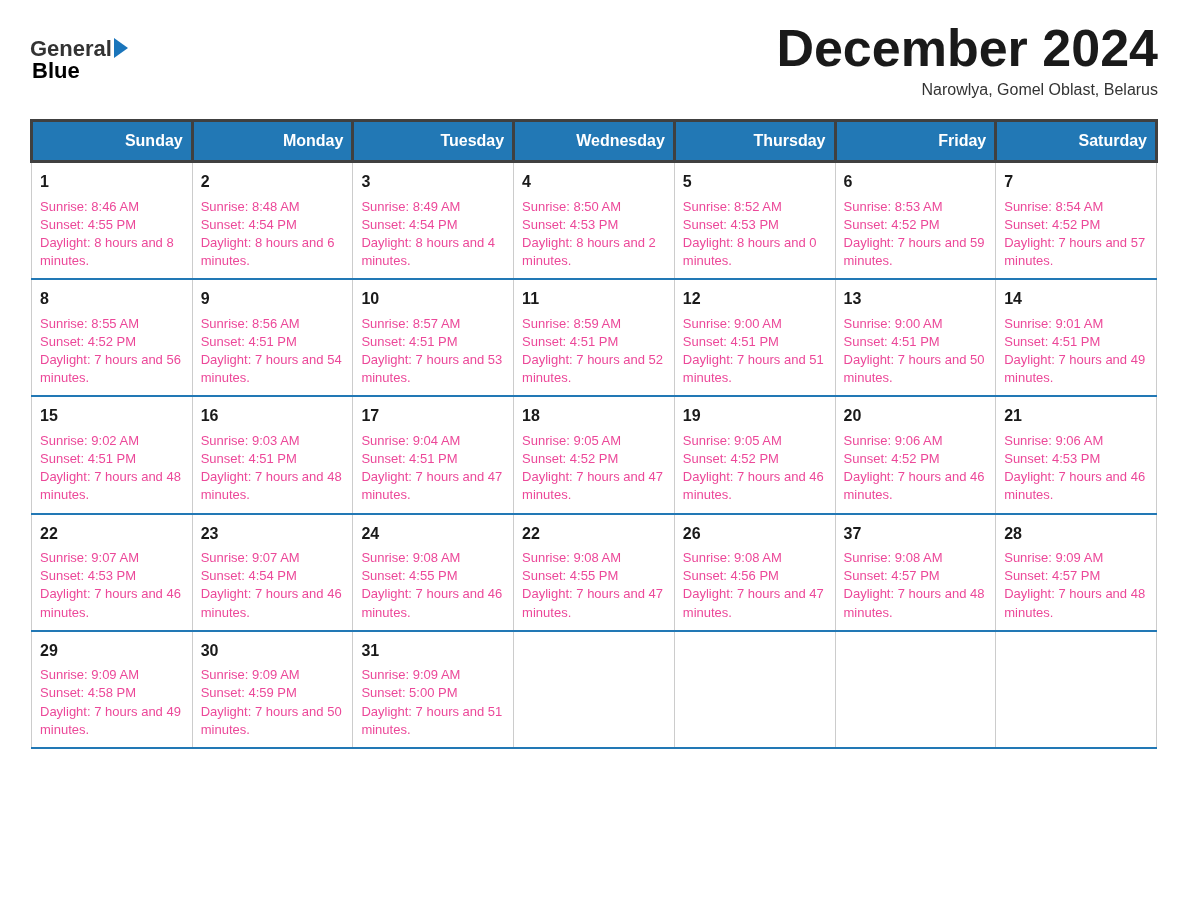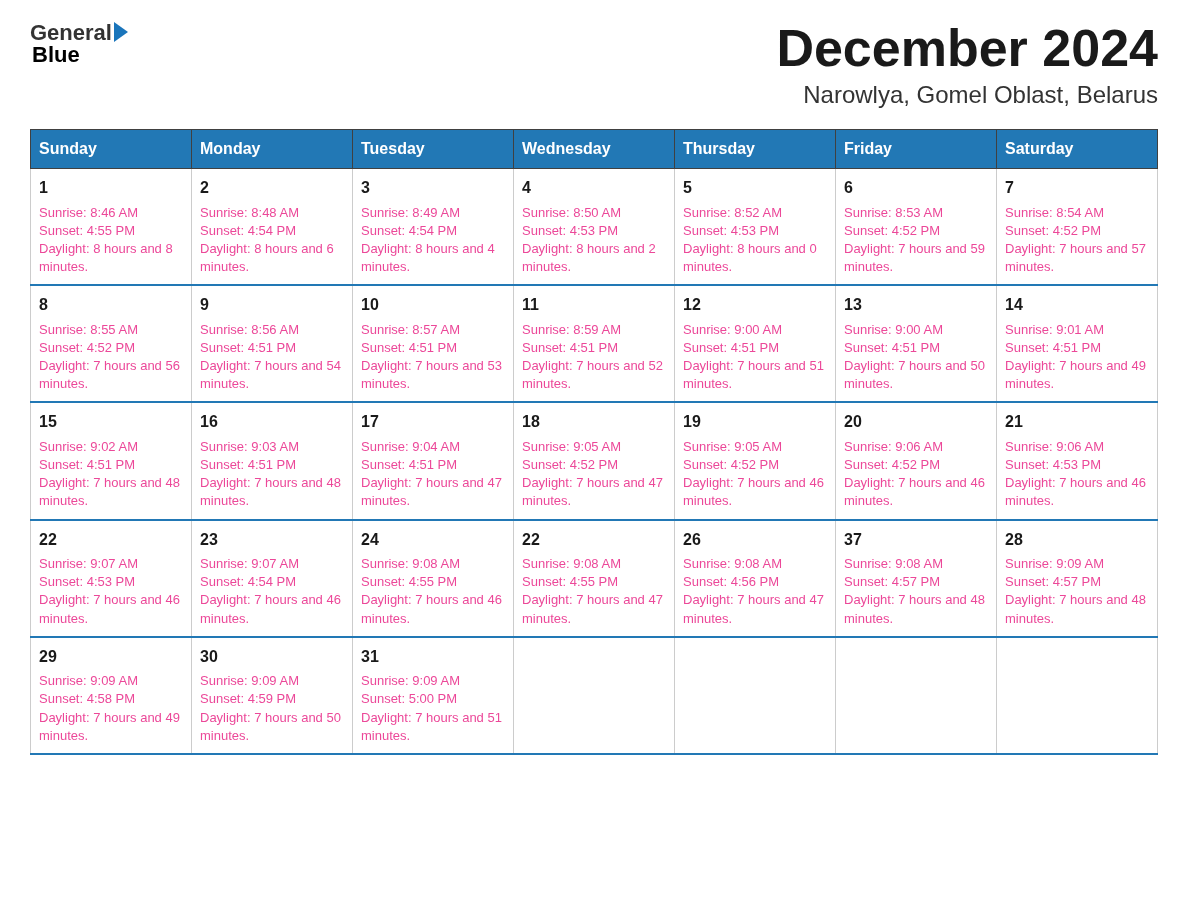--- a/index.html
+++ b/index.html
@@ -7,21 +7,21 @@
       font-family: Arial, sans-serif;
       background: #fff;
       color: #333;
       width: 1188px;
       min-height: 918px;
       padding: 20px 30px;
     }
     .header {
       display: flex;
       justify-content: space-between;
-      align-items: flex-start;
+      align-items: center;
       margin-bottom: 20px;
     }
     .logo-text {
       font-size: 22px;
       font-weight: bold;
       color: #333;
     }
     .logo-arrow {
       width: 0;
       height: 0;
@@ -49,37 +49,37 @@
     .title-block {
       text-align: right;
     }
     .month-title {
       font-size: 52px;
       font-weight: bold;
       color: #1a1a1a;
       line-height: 1.1;
     }
     .location-title {
-      font-size: 24px;
+      font-size: 16px;
       color: #333;
       margin-top: 4px;
     }
     table {
       width: 100%;
       border-collapse: collapse;
       table-layout: fixed;
     }
     thead th {
       background: #2278b5;
       color: #fff;
       font-size: 16px;
       font-weight: bold;
       padding: 10px 8px;
-      text-align: left;
-      border: 1px solid #404040;
+      text-align: right;
+      border: 3px solid #404040;
     }
     tbody td {
       vertical-align: top;
       padding: 8px;
       border: 1px solid #ccc;
       font-size: 13px;
       line-height: 1.4;
       width: calc(100% / 7);
     }
     .day-number {

